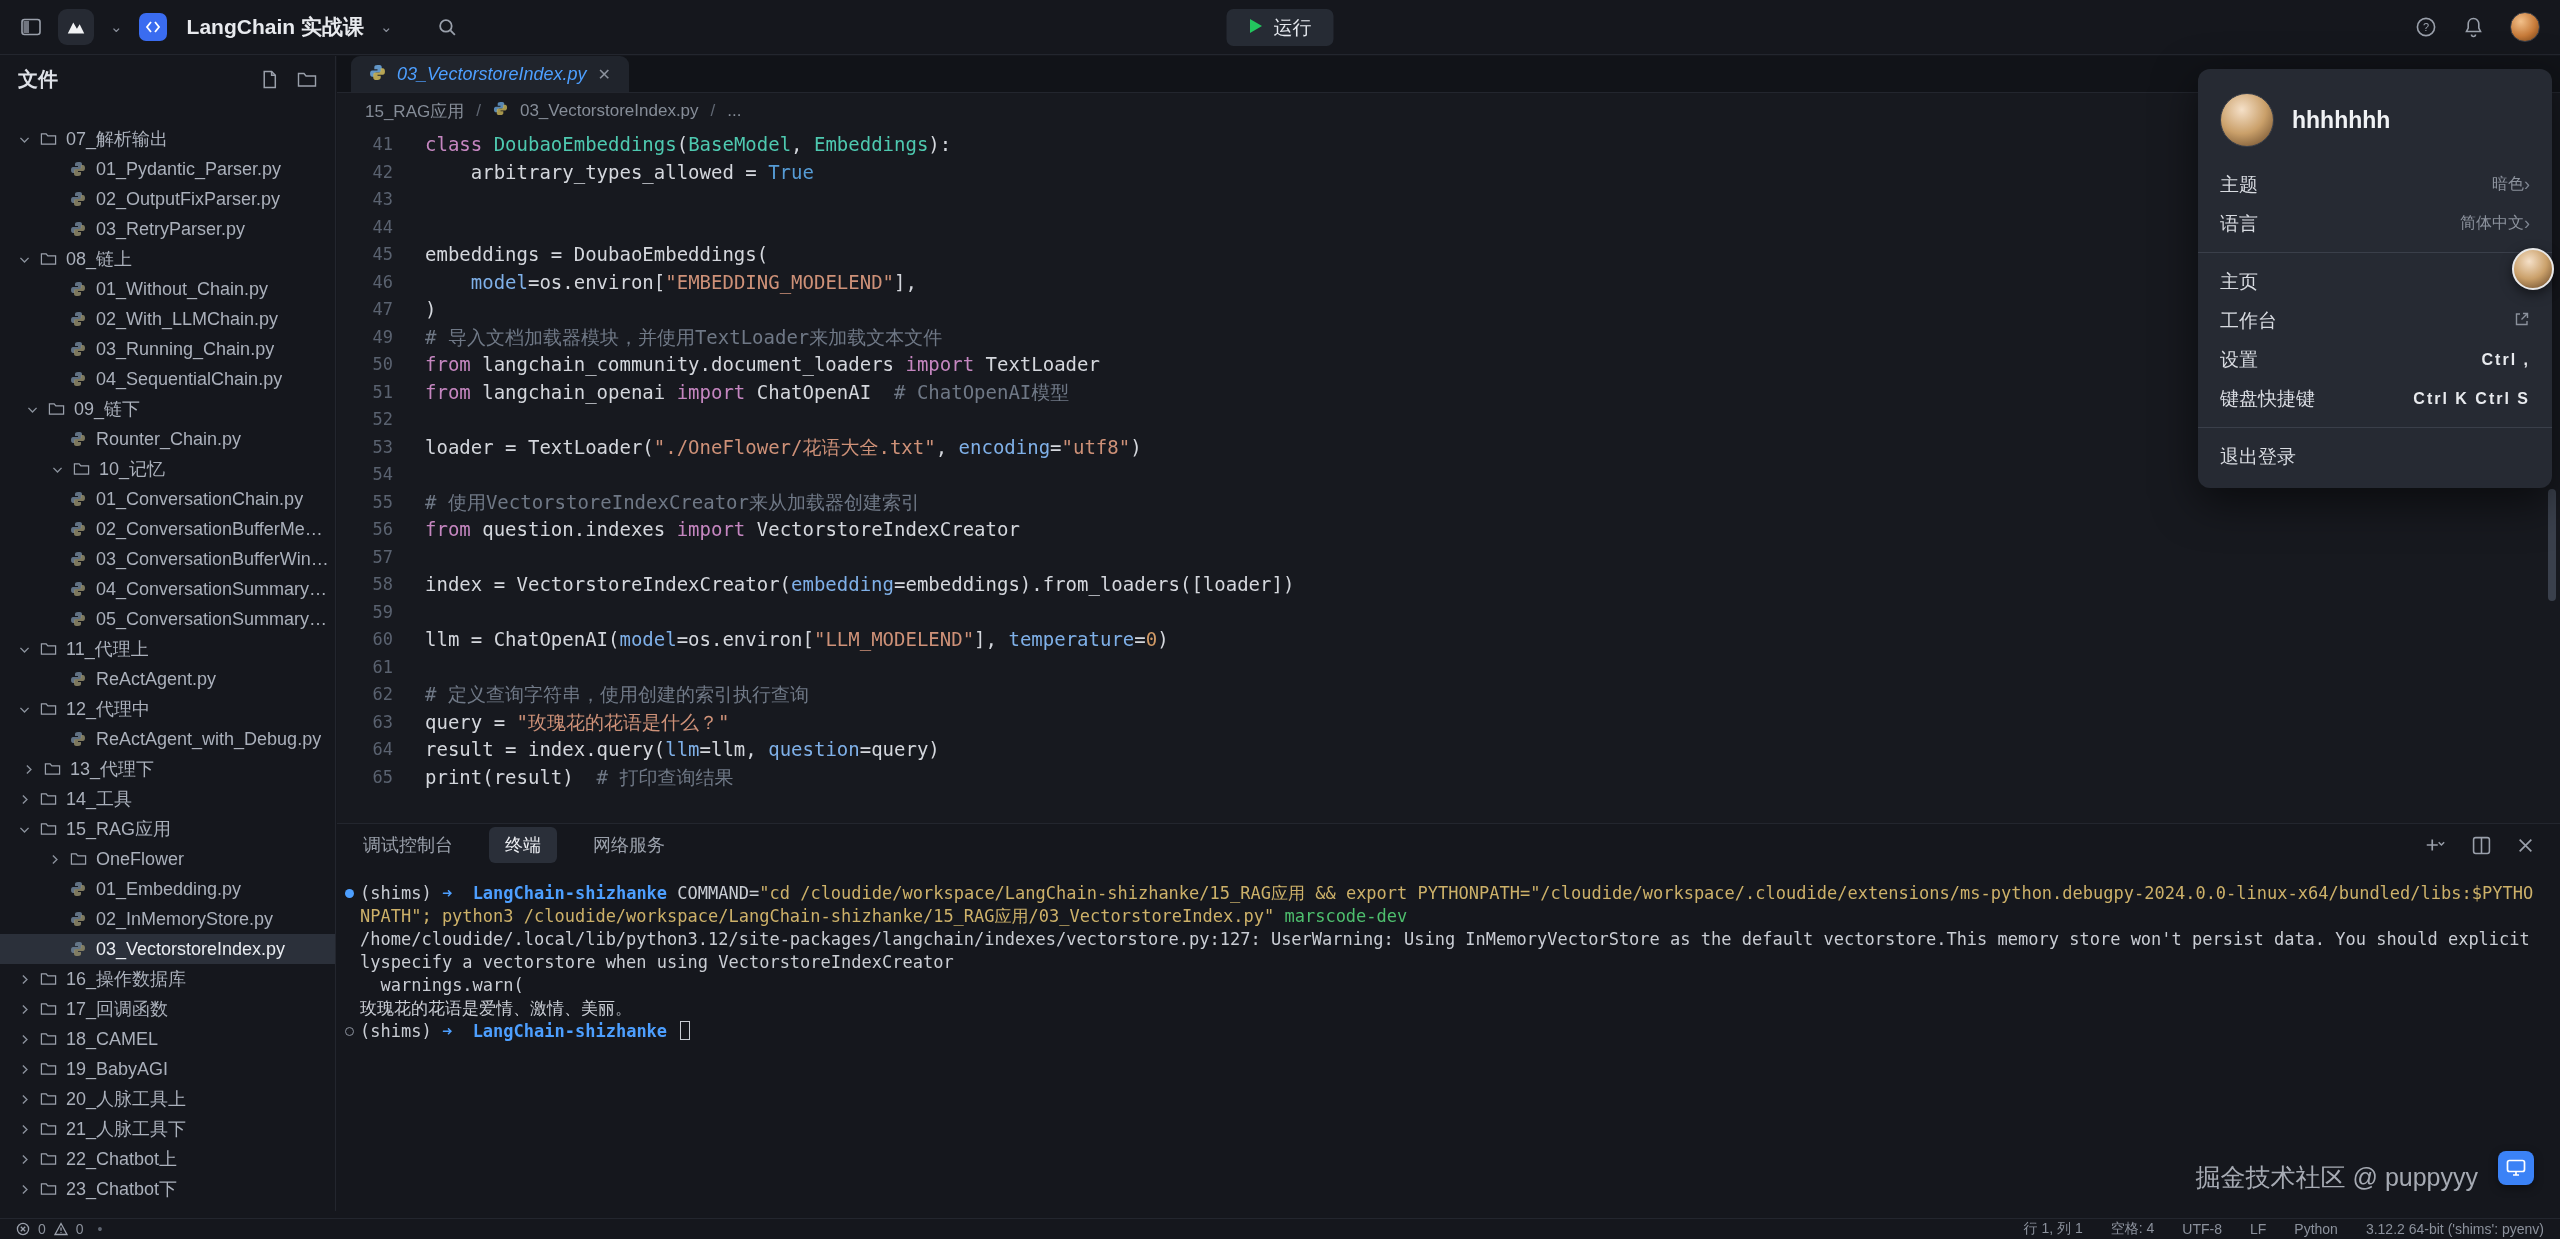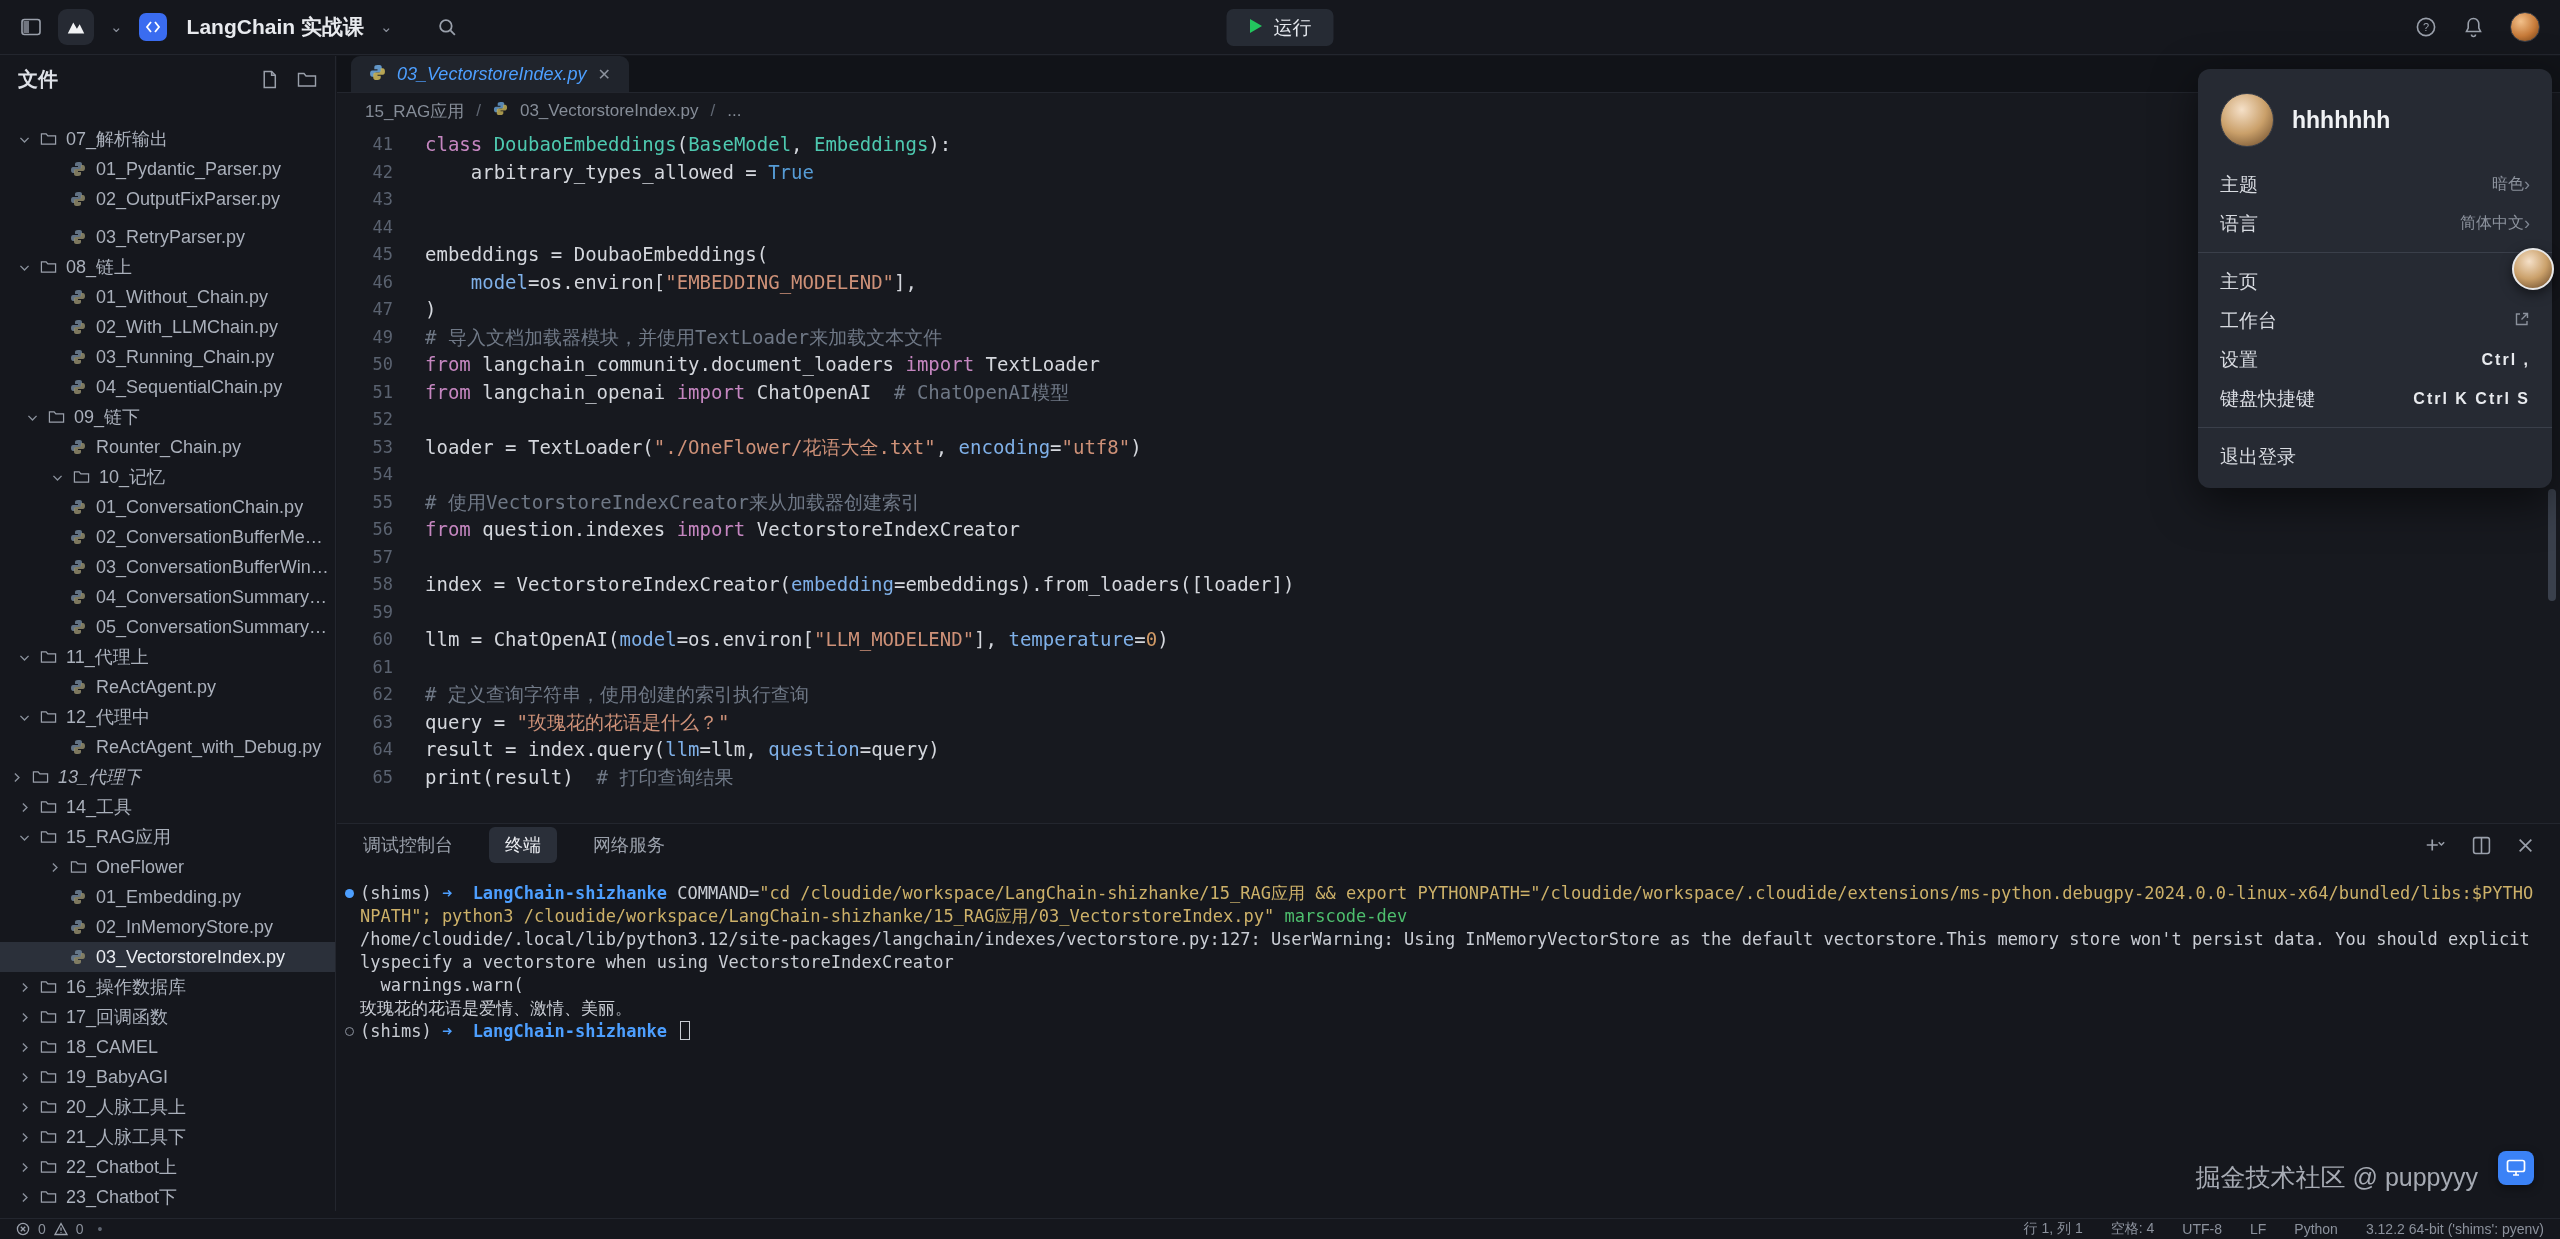--- a/index.html
+++ b/index.html
@@ -187,21 +187,21 @@
         <div class="tree-row" style="padding-left: 42px;">
           <span class="twisty"></span>
           <span class="ficon">
             <svg width="16" height="16" viewBox="0 0 16 16">
               <path d="M8 1c-2 0-3 .8-3 2v2h3v1H3c-1.2 0-2 1-2 3s.8 3 2 3h2v-2c0-1.2 1-2 2-2h3c1 0 2-.8 2-2V3c0-1.2-1-2-2-2z" fill="#6f8396" opacity=".85"></path>
               <path d="M8 15c2 0 3-.8 3-2v-2H8v-1h5c1.2 0 2-1 2-3s-.8-3-2-3h-2v2c0 1.2-1 2-2 2H6c-1 0-2 .8-2 2v3c0 1.2 1 2 2 2z" fill="#8f8a6a" opacity=".85"></path>
             </svg>
           </span>
           <span class="tlabel">02_OutputFixParser.py</span>
         </div>
-        <div class="tree-row" style="padding-left: 42px; margin-top: 8px;">
+        <div class="tree-row" style="padding-left: 42px;">
           <span class="twisty"></span>
           <span class="ficon">
             <svg width="16" height="16" viewBox="0 0 16 16">
               <path d="M8 1c-2 0-3 .8-3 2v2h3v1H3c-1.2 0-2 1-2 3s.8 3 2 3h2v-2c0-1.2 1-2 2-2h3c1 0 2-.8 2-2V3c0-1.2-1-2-2-2z" fill="#6f8396" opacity=".85"></path>
               <path d="M8 15c2 0 3-.8 3-2v-2H8v-1h5c1.2 0 2-1 2-3s-.8-3-2-3h-2v2c0 1.2-1 2-2 2H6c-1 0-2 .8-2 2v3c0 1.2 1 2 2 2z" fill="#8f8a6a" opacity=".85"></path>
             </svg>
           </span>
           <span class="tlabel">03_RetryParser.py</span>
         </div>
         <div class="tree-row" style="padding-left: 12px;">
@@ -382,21 +382,21 @@
         <div class="tree-row" style="padding-left: 42px;">
           <span class="twisty"></span>
           <span class="ficon">
             <svg width="16" height="16" viewBox="0 0 16 16">
               <path d="M8 1c-2 0-3 .8-3 2v2h3v1H3c-1.2 0-2 1-2 3s.8 3 2 3h2v-2c0-1.2 1-2 2-2h3c1 0 2-.8 2-2V3c0-1.2-1-2-2-2z" fill="#6f8396" opacity=".85"></path>
               <path d="M8 15c2 0 3-.8 3-2v-2H8v-1h5c1.2 0 2-1 2-3s-.8-3-2-3h-2v2c0 1.2-1 2-2 2H6c-1 0-2 .8-2 2v3c0 1.2 1 2 2 2z" fill="#8f8a6a" opacity=".85"></path>
             </svg>
           </span>
           <span class="tlabel">ReActAgent_with_Debug.py</span>
         </div>
-        <div class="tree-row" style="padding-left: 4px; font-style: italic;">
+        <div class="tree-row" style="padding-left: 16px;">
           <span class="twisty">
             <svg width="13" height="13" viewBox="0 0 16 16">
               <path d="M6 3 l5 5-5 5" fill="none" stroke="currentColor" stroke-width="1.7"></path>
             </svg>
           </span>
           <span class="ficon">
             <svg width="17" height="16" viewBox="0 0 18 16">
               <path d="M1.5 2.5h5l1.8 2.2h8.2v8.8H1.5z" fill="none" stroke="currentColor" stroke-width="1.3"></path>
             </svg>
           </span>

